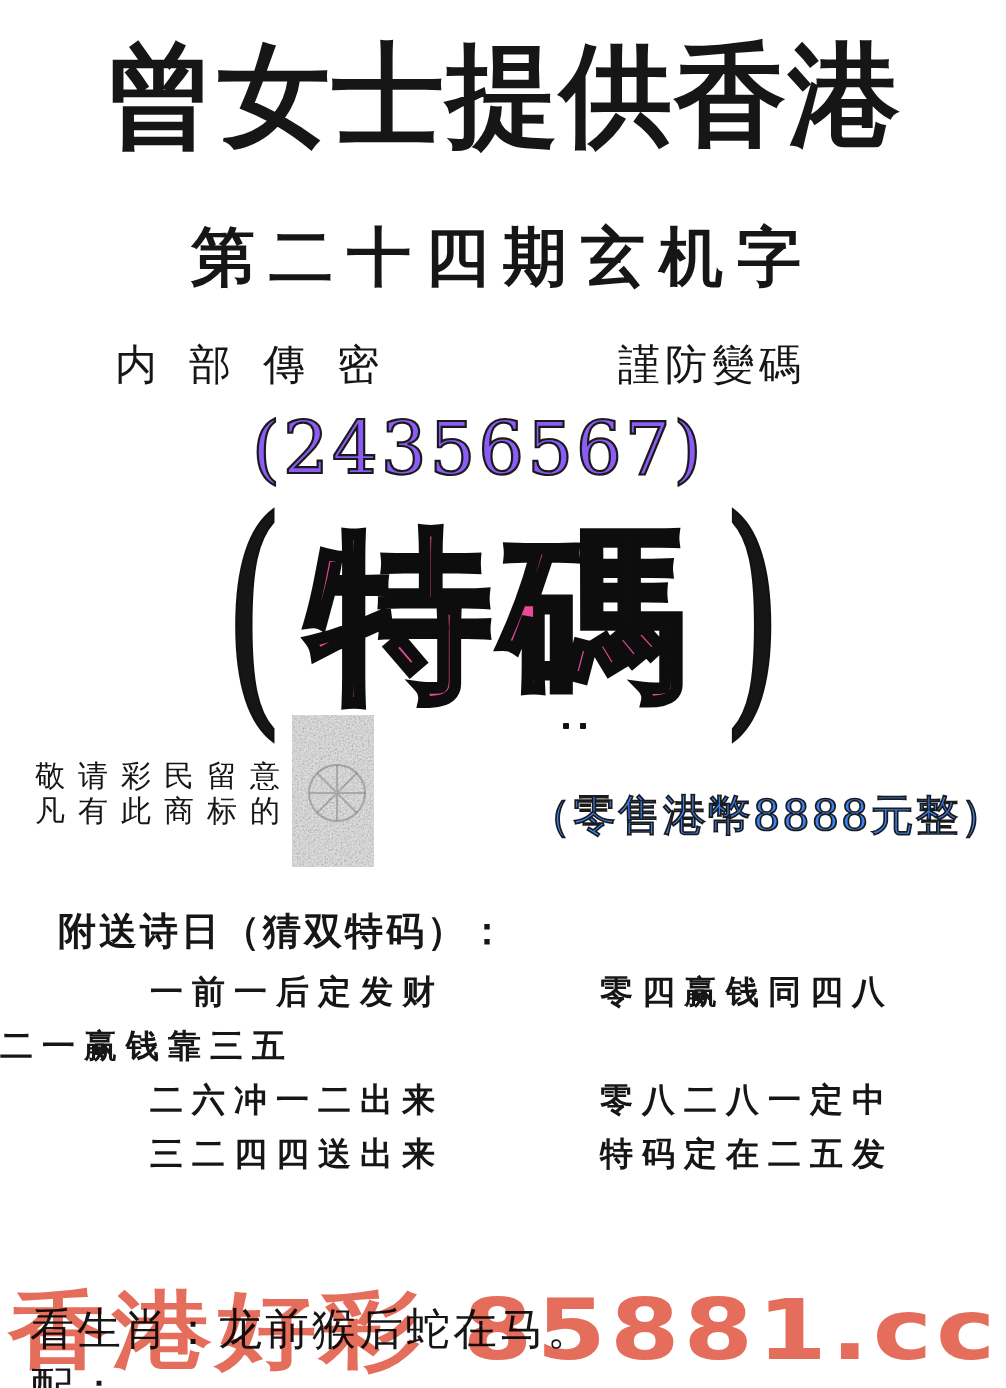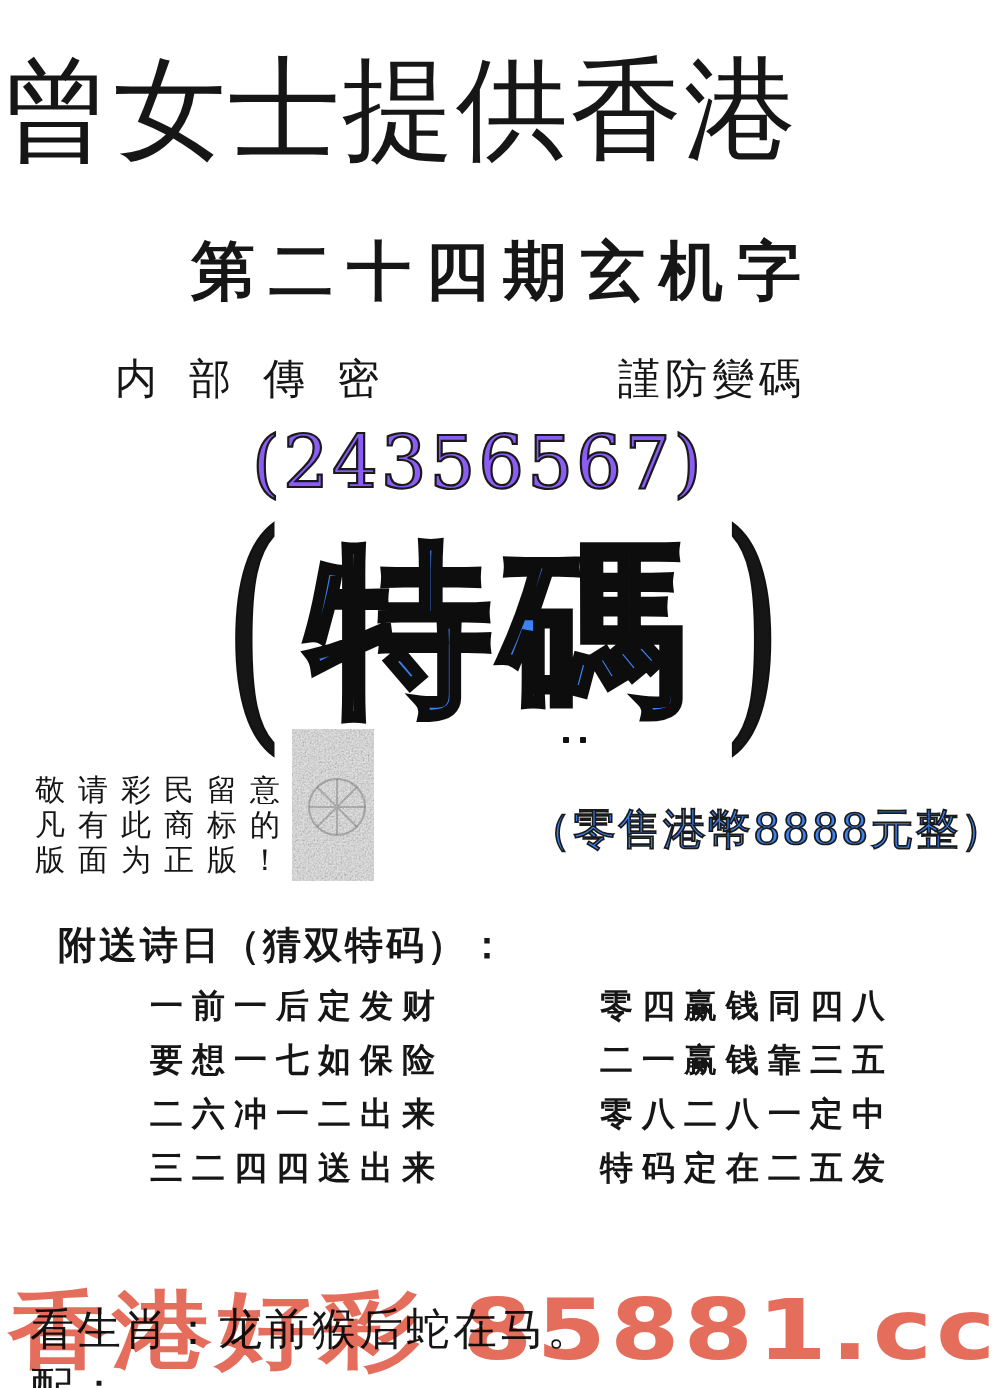--- a/index.html
+++ b/index.html
@@ -8,24 +8,24 @@
     width:1006px;height:1388px;
     margin:0 auto;
     background:#ffffff;
     overflow:hidden;
     color:#161616;
     font-family:"DejaVu Serif", serif;
   }
   
   .title{
     margin:0;
-    padding-top:42px;
-    text-align:left;
+    padding-top:28px;
+    text-align:center;
     font-size:112px;
-    font-weight:normal;
+    font-weight:bold;
     line-height:1.2;
     letter-spacing:2px;
     white-space:nowrap;
   }
   .issue{
     margin-top:52px;
     text-align:center;
     font-size:64px;
     font-weight:bold;
     letter-spacing:14px;
@@ -66,21 +66,21 @@
     transform:scaleX(.62);
     -webkit-text-stroke:3px #111;
   }
   .big-paren.left{margin-right:6px;}
   .big-paren.right{margin-left:6px;}
   .special-text{
     font-size:182px;
     font-weight:bold;
     line-height:1;
     letter-spacing:12px;
-    color:#3b82f6;
+    color:#ec4899;
     -webkit-text-stroke:6px #0d0d0d;
     white-space:nowrap;
   }
   
   .mid{position:relative;height:175px;}
   .notice{
     position:absolute;left:35px;top:28px;
     font-size:30px;
     line-height:1.16;
     letter-spacing:13px;
@@ -177,21 +177,20 @@
 
   <div class="mid">
     <div class="speckles">
         <i></i>
         <i></i>
       </div>
 
     <div class="notice">
       <div>敬请彩民留意</div>
       <div>凡有此商标的</div>
-      <div>版面为正版！</div>
     </div>
 
     <svg class="stamp" width="82" height="152" viewBox="0 0 82 152">
       <defs>
         <filter id="stampNoise" x="-10%" y="-10%" width="120%" height="120%">
           <feTurbulence type="fractalNoise" baseFrequency="0.55" numOctaves="3" seed="7"></feTurbulence>
           <feColorMatrix type="saturate" values="0"></feColorMatrix>
           <feComponentTransfer>
             <feFuncA type="gamma" amplitude="1" exponent="0.8" offset="0"></feFuncA>
           </feComponentTransfer>
@@ -207,21 +206,20 @@
   </div>
 
   <div class="poem-header">附送诗日（猜双特码）：</div>
 
   <div class="poem">
     <div class="poem-row">
       <span class="poem-left">一前一后定发财</span>
       <span class="poem-right">零四赢钱同四八</span>
     </div>
     <div class="poem-row">
-      <span class="poem-left">要想一七如保险</span>
       <span class="poem-right">二一赢钱靠三五</span>
     </div>
     <div class="poem-row">
       <span class="poem-left">二六冲一二出来</span>
       <span class="poem-right">零八二八一定中</span>
     </div>
     <div class="poem-row">
       <span class="poem-left">三二四四送出来</span>
       <span class="poem-right">特码定在二五发</span>
     </div>

